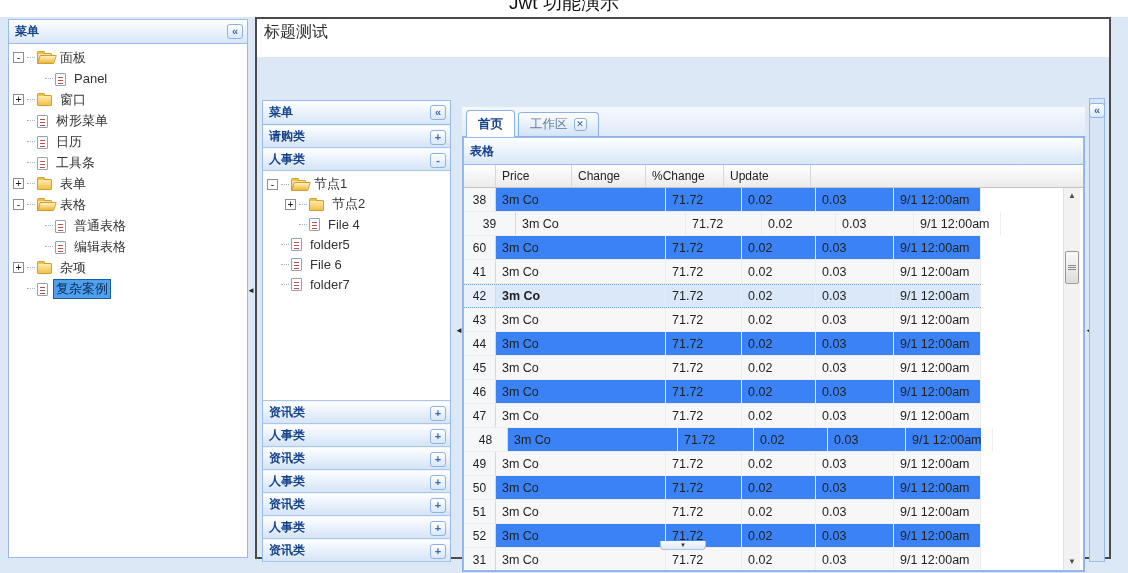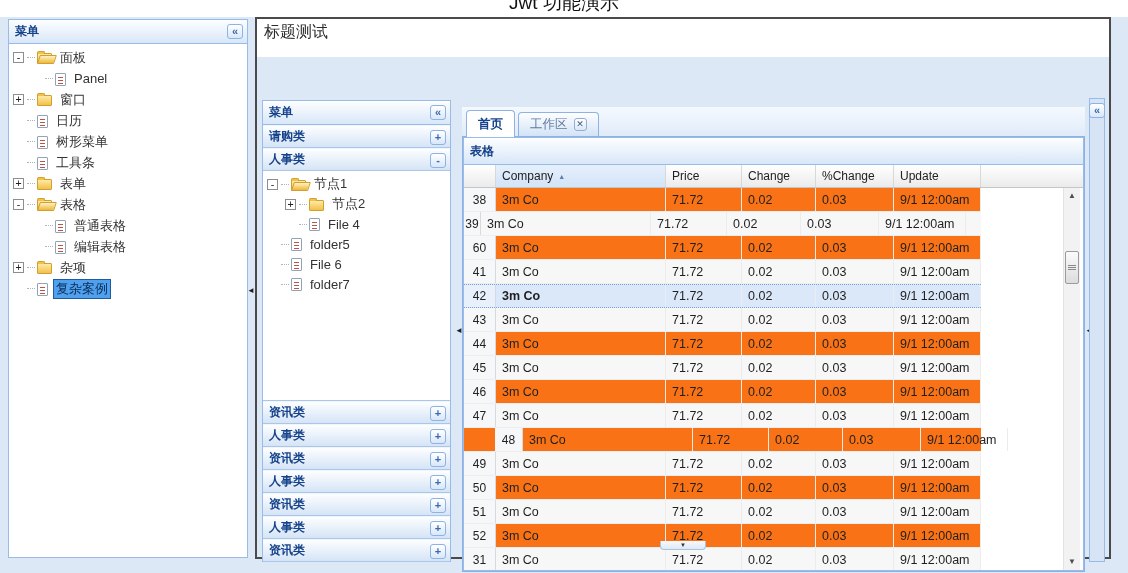--- a/index.html
+++ b/index.html
@@ -51,21 +51,21 @@
       background:linear-gradient(#ffffff,#dbe8f8);color:#3f5d88;font-size:9px;line-height:11px;
       text-align:center;font-weight:bold;box-sizing:border-box;}
   
   .ghead-row{display:flex;height:23px;background:linear-gradient(#ffffff,#ebebeb);
       border-bottom:1px solid #c5c5c5;box-sizing:border-box;}
   .gh-cell{display:flex;align-items:center;padding-left:6px;font-size:12px;color:#222;
       border-right:1px solid #d8d8d8;box-sizing:border-box;flex:0 0 auto;white-space:nowrap;}
   .gh-cell.sorted{background:linear-gradient(#e6f0fc,#d2e4f8);}
   .sort-arrow{font-size:7px;color:#5f7ea6;margin-left:5px;}
   .gh-fill{flex:1 1 auto;}
-  .grow{display:flex;height:24px;border-bottom:1px solid #ededed;box-sizing:border-box;background:#f97316;width:517px;}
+  .grow{display:flex;height:24px;border-bottom:1px solid #ededed;box-sizing:border-box;background:#3b82f6;width:517px;}
   .grow.stripe{background:#f7f7f7;}
   .grow.selected{background:#dbe8f9;border-top:1px dotted #77a5d6;border-bottom:1px dotted #77a5d6;}
   .gcell{display:flex;align-items:center;padding-left:6px;font-size:12.5px;color:#1f1f1f;
       border-right:1px solid #ececec;box-sizing:border-box;flex:0 0 auto;white-space:nowrap;overflow:hidden;}
   .gcell.rownum{justify-content:center;padding-left:0;background:#f6f7f9;border-right:1px solid #d5dae1;
       color:#222;font-size:12px;}
   .grow.selected .rownum{background:#e8f0fb;}
   .grow.selected .company{font-weight:bold;}
   
   .vscroll{position:absolute;top:0;bottom:0;right:3px;width:17px;background:#f2f2f2;
@@ -116,27 +116,27 @@
       <div class="tree-row" style="padding-left: 2px; height: 21px;">
     <span class="exp">+</span>
     <span class="dash"></span>
     <span class="ticon folder"></span>
     <span class="tlabel">窗口</span>
   </div>
       <div class="tree-row" style="padding-left: 2px; height: 21px;">
     <span class="exp noexp"></span>
     <span class="dash"></span>
     <span class="ticon leaf"></span>
+    <span class="tlabel">树形菜单</span>
+  </div>
+      <div class="tree-row" style="padding-left: 2px; height: 21px;">
+    <span class="exp noexp"></span>
+    <span class="dash"></span>
+    <span class="ticon leaf"></span>
     <span class="tlabel">日历</span>
-  </div>
-      <div class="tree-row" style="padding-left: 2px; height: 21px;">
-    <span class="exp noexp"></span>
-    <span class="dash"></span>
-    <span class="ticon leaf"></span>
-    <span class="tlabel">树形菜单</span>
   </div>
       <div class="tree-row" style="padding-left: 2px; height: 21px;">
     <span class="exp noexp"></span>
     <span class="dash"></span>
     <span class="ticon leaf"></span>
     <span class="tlabel">工具条</span>
   </div>
       <div class="tree-row" style="padding-left: 2px; height: 21px;">
     <span class="exp">+</span>
     <span class="dash"></span>
@@ -284,24 +284,20 @@
       <div style="position:absolute;left:0;top:30px;right:0;bottom:0;background:#fff;border:1px solid #8db2e3;border-top:none;box-sizing:border-box;">
 
         <div style="position:absolute;inset:0;border:1px solid #99bbe8;box-sizing:border-box;">
           <div class="ph" style="height:27px;">
             <span>表格</span>
           </div>
           <div class="ghead-row" id="grid-colhead">
               <div class="gh-cell" style="width: 32px;">
                 <span></span>
               </div>
-              <div class="gh-cell sorted" style="width: 170px;">
-                <span>Company</span>
-                <span class="sort-arrow">▲</span>
-              </div>
               <div class="gh-cell" style="width: 76px;">
                 <span>Price</span>
               </div>
               <div class="gh-cell" style="width: 74px;">
                 <span>Change</span>
               </div>
               <div class="gh-cell" style="width: 78px;">
                 <span>%Change</span>
               </div>
               <div class="gh-cell" style="width: 87px;">
@@ -313,21 +309,21 @@
             <div id="grid-rows">
                 <div class="grow">
     <div class="gcell rownum c0" style="width: 32px;">38</div>
     <div class="gcell company c1" style="width: 170px;">3m Co</div>
     <div class="gcell c2" style="width: 76px;">71.72</div>
     <div class="gcell c3" style="width: 74px;">0.02</div>
     <div class="gcell c4" style="width: 78px;">0.03</div>
     <div class="gcell c5" style="width: 87px;">9/1 12:00am</div>
   </div>
                 <div class="grow stripe">
-    <div class="gcell rownum c0" style="width: 17px;">39</div>
+    <div class="gcell rownum c0" style="width: 52px;">39</div>
     <div class="gcell company c1" style="width: 170px;">3m Co</div>
     <div class="gcell c2" style="width: 76px;">71.72</div>
     <div class="gcell c3" style="width: 74px;">0.02</div>
     <div class="gcell c4" style="width: 78px;">0.03</div>
     <div class="gcell c5" style="width: 87px;">9/1 12:00am</div>
   </div>
                 <div class="grow">
     <div class="gcell rownum c0" style="width: 32px;">60</div>
     <div class="gcell company c1" style="width: 170px;">3m Co</div>
     <div class="gcell c2" style="width: 76px;">71.72</div>
@@ -385,21 +381,21 @@
   </div>
                 <div class="grow stripe">
     <div class="gcell rownum c0" style="width: 32px;">47</div>
     <div class="gcell company c1" style="width: 170px;">3m Co</div>
     <div class="gcell c2" style="width: 76px;">71.72</div>
     <div class="gcell c3" style="width: 74px;">0.02</div>
     <div class="gcell c4" style="width: 78px;">0.03</div>
     <div class="gcell c5" style="width: 87px;">9/1 12:00am</div>
   </div>
                 <div class="grow">
-    <div class="gcell rownum c0" style="width: 28px; margin-left: 31px;">48</div>
+    <div class="gcell rownum c0" style="width: 44px;">48</div>
     <div class="gcell company c1" style="width: 170px;">3m Co</div>
     <div class="gcell c2" style="width: 76px;">71.72</div>
     <div class="gcell c3" style="width: 74px;">0.02</div>
     <div class="gcell c4" style="width: 78px;">0.03</div>
     <div class="gcell c5" style="width: 87px;">9/1 12:00am</div>
   </div>
                 <div class="grow stripe">
     <div class="gcell rownum c0" style="width: 32px;">49</div>
     <div class="gcell company c1" style="width: 170px;">3m Co</div>
     <div class="gcell c2" style="width: 76px;">71.72</div>

